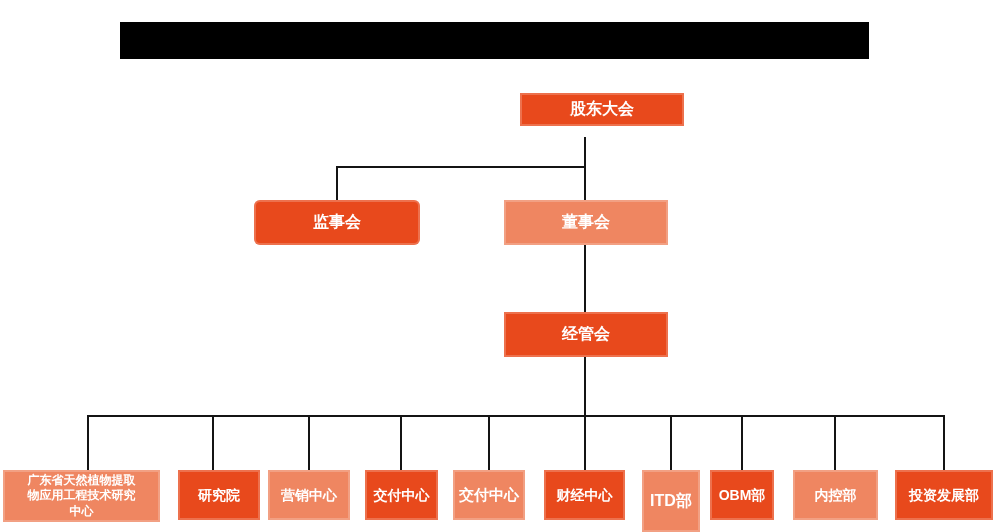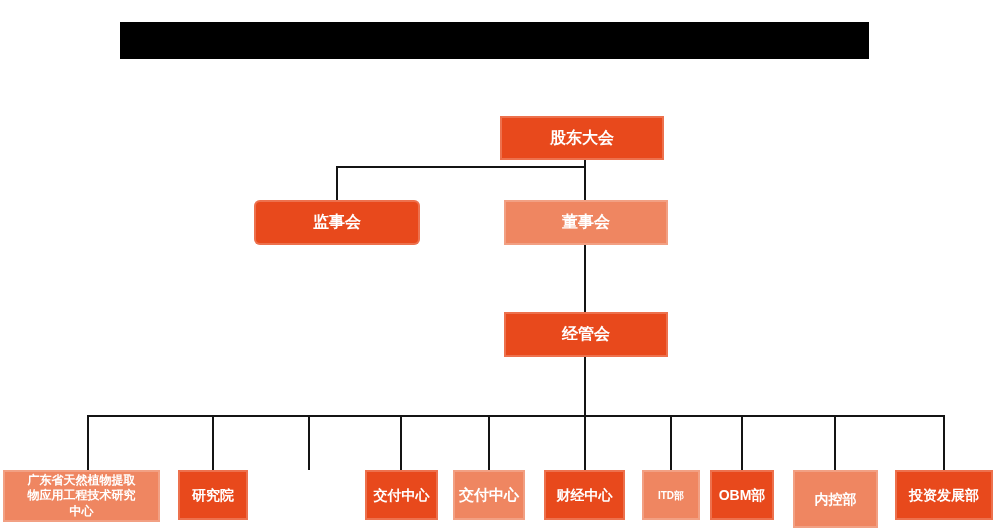--- a/index.html
+++ b/index.html
@@ -34,34 +34,34 @@
     text-align: center;
     color: #ffffff;
     font-weight: bold;
     font-size: 16px;
     line-height: 1.3;
     box-shadow: inset 0 0 0 2px rgba(255,255,255,0.22);
   }
   .primary   { background: #e8491c; }
   .secondary { background: #ef8661; }
 
-  .n-shareholders       { left: 500px; top:  93px; width: 164px; height: 44px; margin-top: 23px; }
+  .n-shareholders       { left: 520px; top:  93px; width: 164px; height: 33px; }
   .n-supervisory        { left: 254px; top: 200px; width: 166px; height: 45px; border-radius: 6px; }
   .n-directors          { left: 504px; top: 200px; width: 164px; height: 45px; }
   .n-management         { left: 504px; top: 312px; width: 164px; height: 45px; }
 
   .n-research-center    { left:   3px; top: 470px; width: 157px; height: 52px; font-size: 12px; padding: 2px 24px; }
-  .n-research-institute { left: 178px; top: 470px; width:  70px; height: 50px; font-size: 14px; }
+  .n-research-institute { left: 178px; top: 470px; width:  82px; height: 50px; font-size: 14px; }
   .n-marketing          { left: 268px; top: 470px; width:  82px; height: 50px; font-size: 14px; }
   .n-finance            { left: 365px; top: 470px; width:  73px; height: 50px; font-size: 14px; }
   .n-delivery           { left: 453px; top: 470px; width:  72px; height: 50px; font-size: 15px; }
   .n-hr                 { left: 544px; top: 470px; width:  81px; height: 50px; font-size: 14px; }
-  .n-itd                { left: 642px; top: 470px; width:  58px; height: 50px; font-size: 10px; }
+  .n-itd                { left: 642px; top: 470px; width:  58px; height: 62px; font-size: 16px; }
   .n-obm                { left: 710px; top: 470px; width:  64px; height: 50px; font-size: 14px; }
-  .n-internal           { left: 793px; top: 470px; width:  85px; height: 58px; font-size: 14px; }
+  .n-internal           { left: 793px; top: 470px; width:  85px; height: 50px; font-size: 14px; }
   .n-investment         { left: 895px; top: 470px; width:  98px; height: 50px; font-size: 14px; }
 
   
   .line { position: absolute; background: #141414; }
   .e-root-trunk      { left: 584px; top: 137px; width:   2px; height: 63px; }
   .e-branch-h        { left: 336px; top: 166px; width: 250px; height:  2px; }
   .e-supervisory-v   { left: 336px; top: 166px; width:   2px; height: 34px; }
   .e-directors-mgmt  { left: 584px; top: 245px; width:   2px; height: 67px; }
   .e-mgmt-trunk      { left: 584px; top: 357px; width:   2px; height: 60px; }
   .e-bottom-h        { left:  87px; top: 415px; width: 858px; height:  2px; }
@@ -115,20 +115,23 @@
   <div class="node primary n-management">
     <span>经管会</span>
   </div>
 
   <div class="node secondary n-research-center">
     <span>广东省天然植物提取物应用工程技术研究中心</span>
   </div>
   <div class="node primary n-research-institute">
     <span>研究院</span>
   </div>
+  <div class="node secondary n-marketing">
+    <span>营销中心</span>
+  </div>
   <div class="node primary n-finance">
     <span>交付中心</span>
   </div>
   <div class="node secondary n-delivery">
     <span>交付中心</span>
   </div>
   <div class="node primary n-hr">
     <span>财经中心</span>
   </div>
   <div class="node secondary n-itd">

